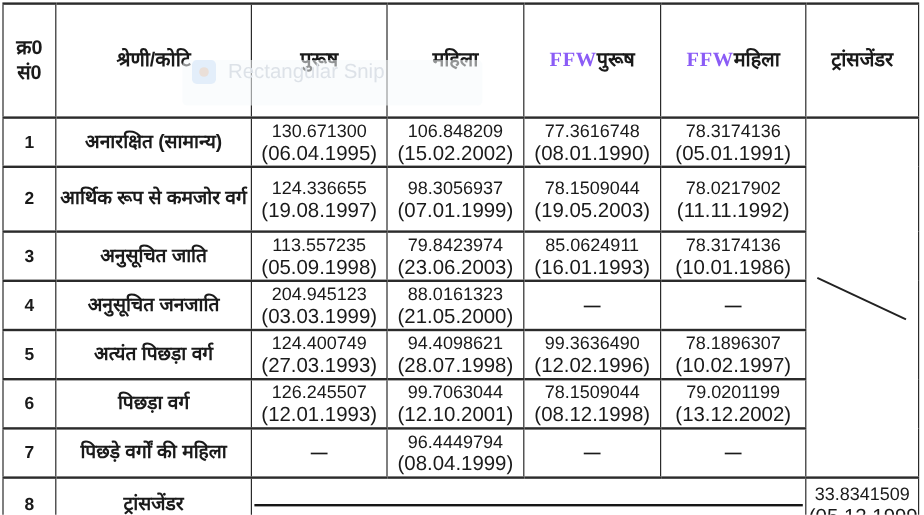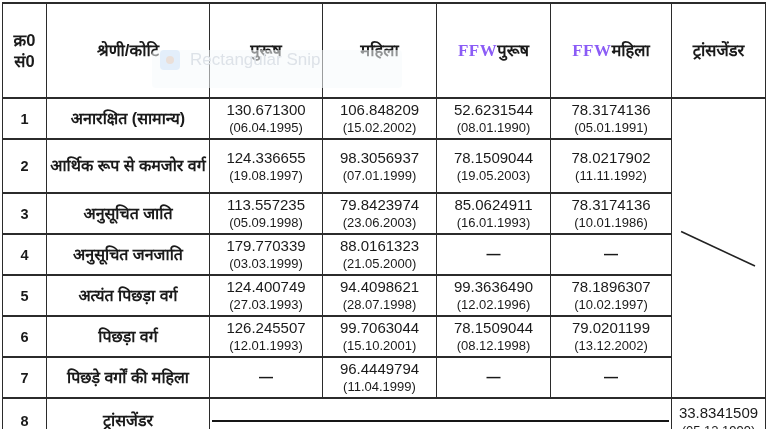--- a/index.html
+++ b/index.html
@@ -43,21 +43,21 @@
   .ffw {
     font-family: "Liberation Serif", "DejaVu Serif", serif;
     font-weight: 700;
     font-size: 17px;
     color: #8b5cf6;
     letter-spacing: 0.5px;
   }
   .sn { font-weight: 700; font-size: 14.5px; }
   .cat { font-weight: 700; font-size: 16px; line-height: 24px; padding: 0 8px; margin-top: 10px; }
   .v { font-size: 15px; line-height: 19px; }
-  .d { font-size: 13px; line-height: 18px; }
+  .d { font-size: 17px; line-height: 18px; }
   .dash { font-size: 14px; font-weight: 700; }
   
   tr.r1 td { height: 37px; }
   tr.r2 td { height: 50px; }
   tr.r3 td { height: 35px; }
   tr.r4 td { height: 36px; }
   tr.r5 td { height: 35px; }
   tr.r6 td { height: 35px; }
   tr.r7 td { height: 34px; }
   tr.r8 td { height: 42px; }
@@ -142,21 +142,21 @@
         <td class="cat">अनारक्षित (सामान्य)</td>
         <td>
             <div class="v">130.671300</div>
             <div class="d">(06.04.1995)</div>
           </td>
         <td>
             <div class="v">106.848209</div>
             <div class="d">(15.02.2002)</div>
           </td>
         <td>
-            <div class="v">52.6231544</div>
+            <div class="v">77.3616748</div>
             <div class="d">(08.01.1990)</div>
           </td>
         <td>
             <div class="v">78.3174136</div>
             <div class="d">(05.01.1991)</div>
           </td>
         <td class="diag-cell" rowspan="7">
           <svg viewBox="0 0 100 100" preserveAspectRatio="none">
             <line x1="8" y1="4" x2="91" y2="97.5" stroke="#222" stroke-width="1.6" vector-effect="non-scaling-stroke"></line>
           </svg>
@@ -202,21 +202,21 @@
         <td>
             <div class="v">78.3174136</div>
             <div class="d">(10.01.1986)</div>
           </td>
       </tr>
 
       <tr class="r4">
         <td class="sn">4</td>
         <td class="cat">अनुसूचित जनजाति</td>
         <td>
-            <div class="v">179.770339</div>
+            <div class="v">204.945123</div>
             <div class="d">(03.03.1999)</div>
           </td>
         <td>
             <div class="v">88.0161323</div>
             <div class="d">(21.05.2000)</div>
           </td>
         <td>
             <div class="v dash">—</div>
           </td>
         <td>
@@ -247,41 +247,41 @@
 
       <tr class="r6">
         <td class="sn">6</td>
         <td class="cat">पिछड़ा वर्ग</td>
         <td>
             <div class="v">126.245507</div>
             <div class="d">(12.01.1993)</div>
           </td>
         <td>
             <div class="v">99.7063044</div>
-            <div class="d">(15.10.2001)</div>
+            <div class="d">(12.10.2001)</div>
           </td>
         <td>
             <div class="v">78.1509044</div>
             <div class="d">(08.12.1998)</div>
           </td>
         <td>
             <div class="v">79.0201199</div>
             <div class="d">(13.12.2002)</div>
           </td>
       </tr>
 
       <tr class="r7">
         <td class="sn">7</td>
         <td class="cat">पिछड़े वर्गों की महिला</td>
         <td>
             <div class="v dash">—</div>
           </td>
         <td>
             <div class="v">96.4449794</div>
-            <div class="d">(11.04.1999)</div>
+            <div class="d">(08.04.1999)</div>
           </td>
         <td>
             <div class="v dash">—</div>
           </td>
         <td>
             <div class="v dash">—</div>
           </td>
       </tr>
 
       <tr class="r8">

